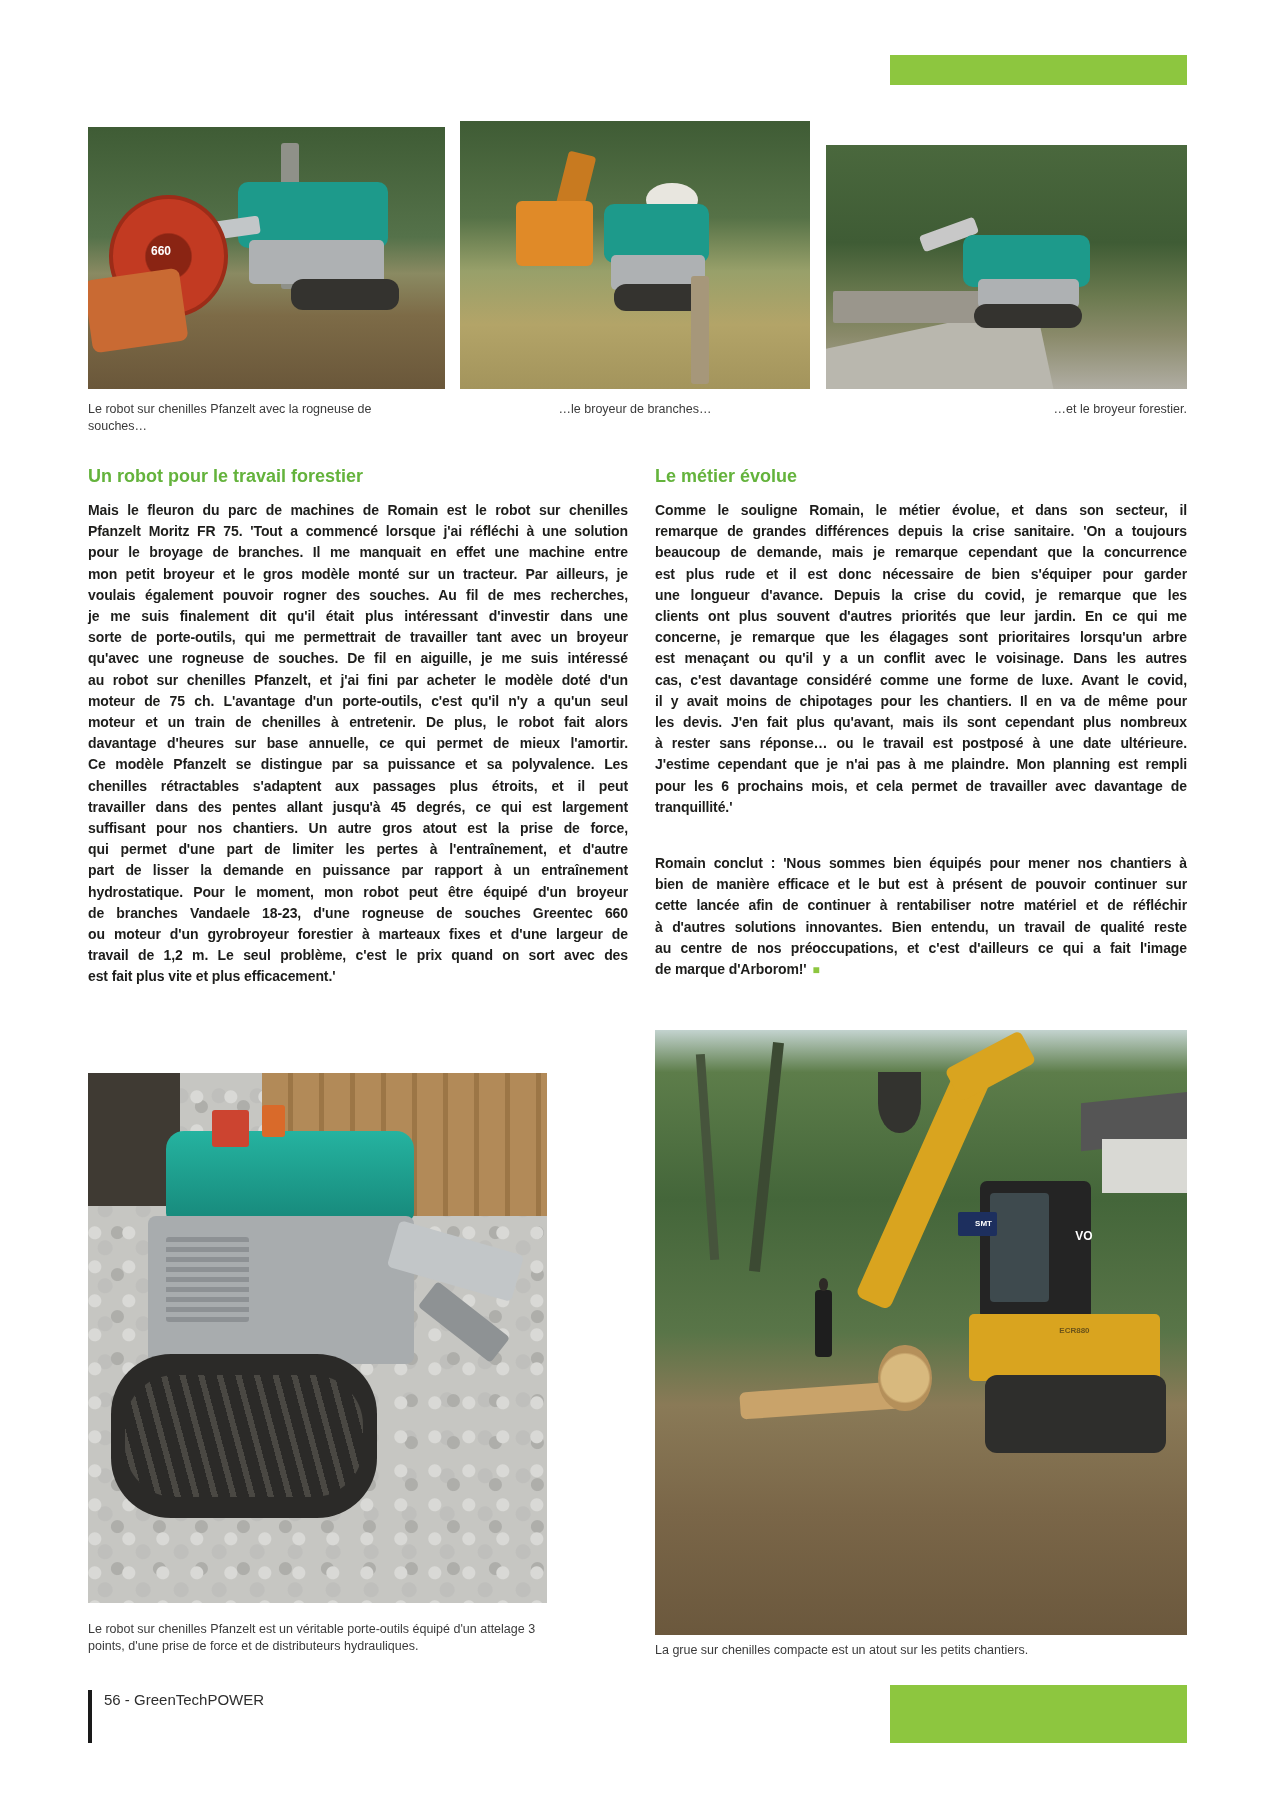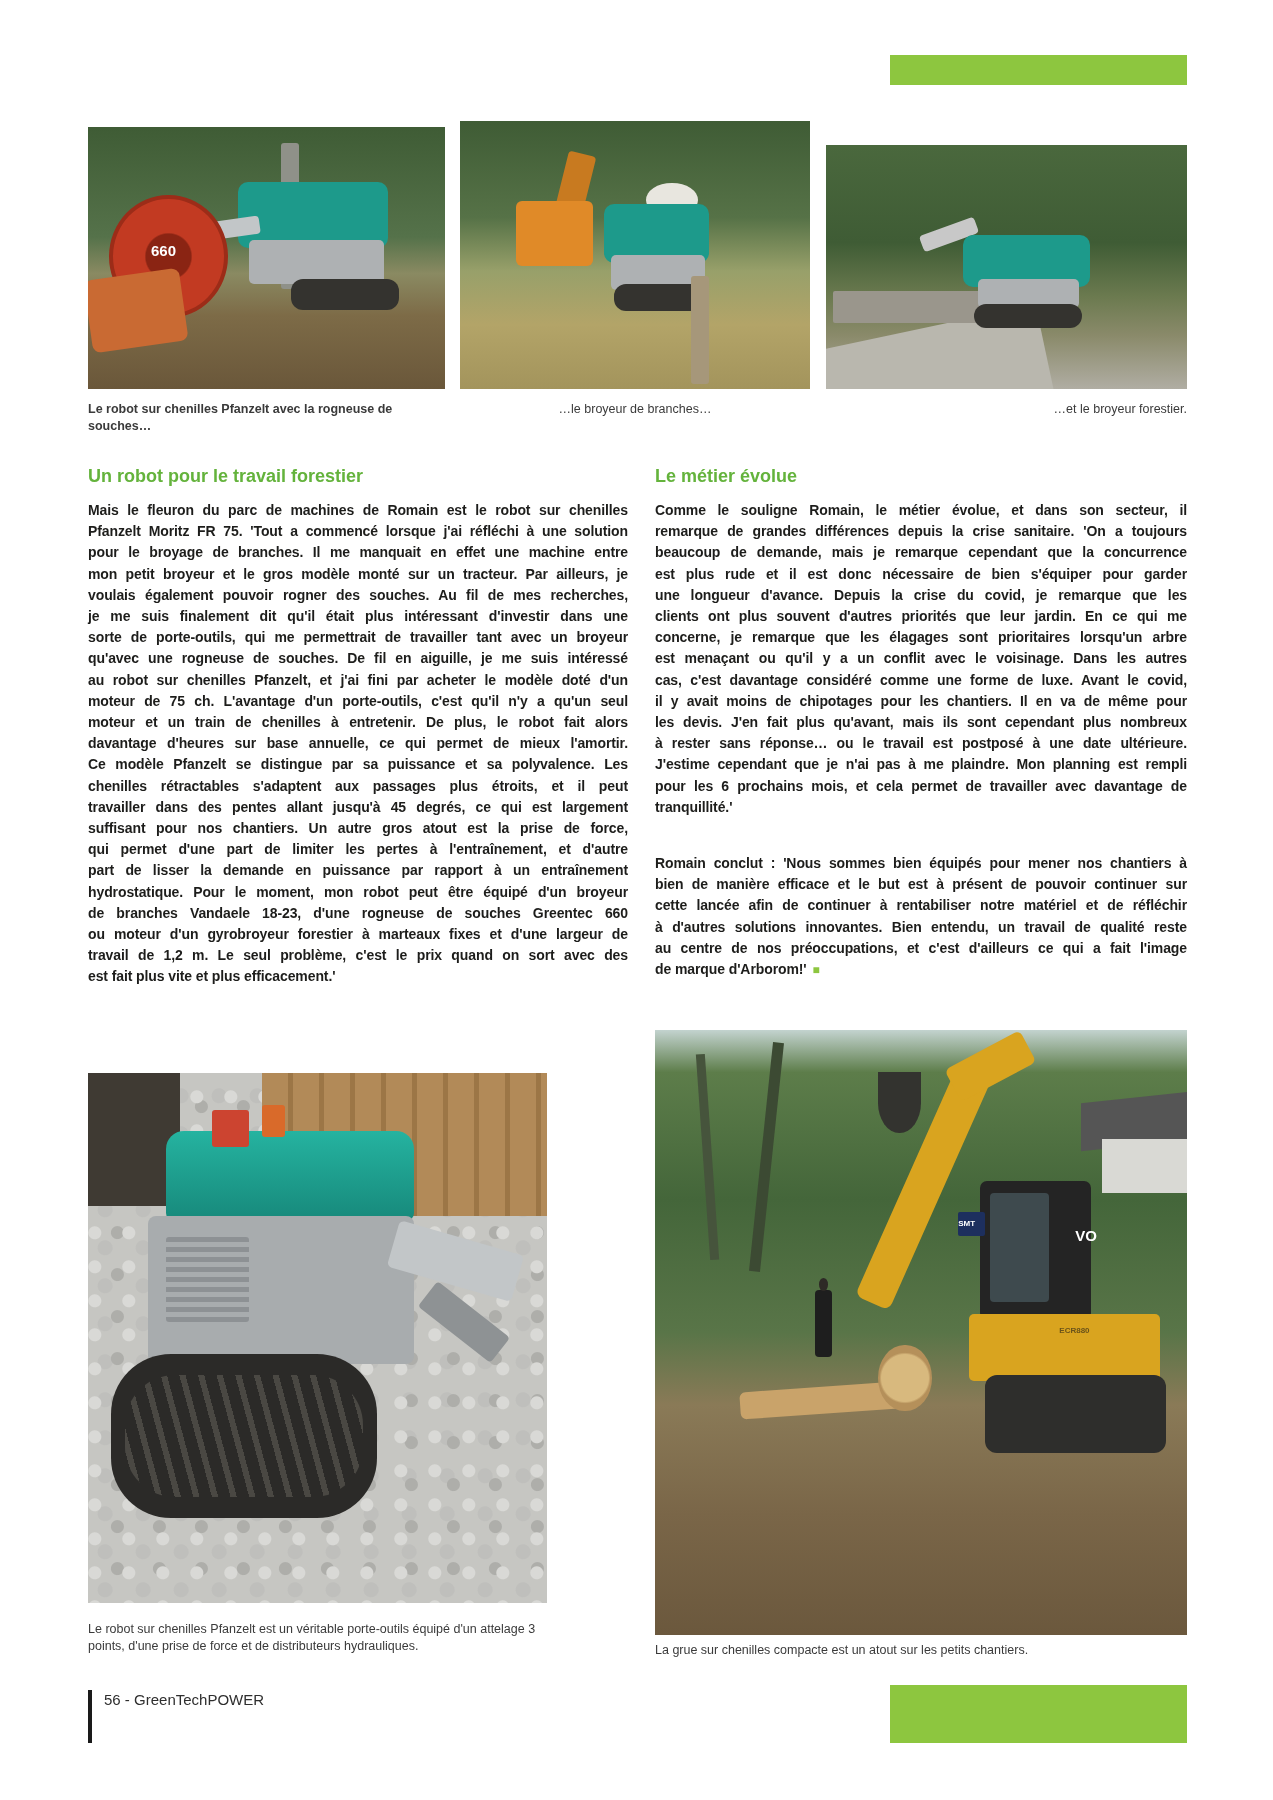--- a/index.html
+++ b/index.html
@@ -25,21 +25,21 @@
         radial-gradient(circle at 70% 80%, #aeaeaa 0 6px, transparent 7px),
         radial-gradient(circle at 45% 60%, #bfbfbc 0 7px, transparent 8px),
         #c6c6c2;
       background-size:34px 34px,42px 42px,38px 38px,auto;}
   .pbr{left:655px;top:1030px;width:532px;height:605px;
       background:linear-gradient(180deg,#c3d3cf 0%,#5d7d4a 7%,#44663a 28%,#597548 50%,#8a7a57 62%,#7a6648 80%,#6b583d 100%);}
 
   .teal{background:var(--c-machine-teal,#1d9a8b);border-radius:10px;}
   .gray{background:#aeb1b3;border-radius:5px;}
   .track{background:#34332f;border-radius:12px;}
-  .lbl{color:#fff;font-weight:bold;font-size:15px;line-height:12px;z-index:5;}
+  .lbl{color:#fff;font-weight:bold;font-size:12px;line-height:12px;z-index:5;}
 
   
   .p1-post{left:54%;top:6%;width:5%;height:56%;background:#8f9189;border-radius:3px;}
   .p1-body{left:42%;top:21%;width:42%;height:25%;}
   .p1-chassis{left:45%;top:43%;width:38%;height:17%;}
   .p1-track{left:57%;top:58%;width:30%;height:12%;}
   .p1-arm{left:26%;top:36%;width:22%;height:7%;background:#c2c6c8;border-radius:4px;transform:rotate(-8deg);}
   .p1-disc{left:6%;top:26%;width:31%;height:44%;border-radius:50%;
            background:radial-gradient(circle at 50% 50%, #8a2413 0 28%, var(--c-grinder-red,#c23a22) 30% 100%);
            border:4px solid #9c2c18;}
@@ -83,34 +83,34 @@
   .pbr-roof{left:80%;top:11%;width:22%;height:8%;background:#555;transform:skewY(-6deg);}
   .pbr-housewall{left:84%;top:18%;width:16%;height:9%;background:#d9d9d4;}
   .pbr-trunk1{left:20%;top:2%;width:2%;height:38%;background:#3c4a33;transform:rotate(6deg);}
   .pbr-trunk2{left:9%;top:4%;width:1.6%;height:34%;background:#46543c;transform:rotate(-4deg);}
   .pbr-boom{left:47%;top:5%;width:7%;height:42%;background:var(--c-excavator-yellow,#d9a41f);border-radius:8px;transform:rotate(24deg);}
   .pbr-boom2{left:55%;top:3%;width:16%;height:6%;background:var(--c-excavator-yellow,#d9a41f);border-radius:6px;transform:rotate(-28deg);}
   .pbr-grapple{left:42%;top:7%;width:8%;height:10%;background:#33332f;border-radius:0 0 50% 50%;}
   .pbr-cab{left:61%;top:25%;width:21%;height:23%;background:#242424;border-radius:7px;}
   .pbr-win{left:63%;top:27%;width:11%;height:18%;background:#3e4a4e;border-radius:4px;}
   .pbr-cablbl{left:79%;top:33%;}
-  .pbr-smt{left:57%;top:30%;width:5%;height:4%;background:#1d2f5e;border-radius:2px;text-align:left;}
+  .pbr-smt{left:57%;top:30%;width:5%;height:4%;background:#1d2f5e;border-radius:2px;text-align:center;padding-left:12px;}
   .pbr-smt .lbl{position:static;font-size:8px;line-height:11px;}
   .pbr-body{left:59%;top:47%;width:36%;height:11%;background:var(--c-excavator-yellow,#d9a41f);border-radius:5px;}
   .pbr-modlbl{left:76%;top:49%;color:#6b531a;font-size:8px;font-weight:bold;}
   .pbr-track{left:62%;top:57%;width:34%;height:13%;background:#2e2e2c;border-radius:12px;}
   .pbr-person{left:30%;top:43%;width:3.2%;height:11%;background:#1e1e1e;border-radius:4px;}
   .pbr-head{left:30.8%;top:41%;width:1.8%;height:2.2%;background:#2e2a26;border-radius:50%;}
   .pbr-log{left:16%;top:59%;width:30%;height:4.5%;background:#c9a36a;border-radius:6px;transform:rotate(-4deg);}
   .pbr-slice{left:42%;top:52%;width:10%;height:11%;border-radius:50%;
              background:radial-gradient(circle,#d8b97e 0 55%,#b5905a 60% 100%);}
 
   
   .cap{position:absolute;font-size:12.5px;line-height:17px;color:var(--c-caption-text,#3a3a3a);}
-  .cap1{left:88px;top:401px;width:370px;font-weight:bold;}
+  .cap1{left:88px;top:401px;width:370px;}
   .cap2{left:460px;top:401px;width:350px;text-align:center;}
   .cap3{left:826px;top:401px;width:361px;text-align:right;}
   .capbl{left:88px;top:1621px;width:490px;}
   .capbr{left:655px;top:1642px;width:532px;text-align:left;}
 
   
   .col{position:absolute;top:465px;}
   .col.left{left:88px;width:540px;}
   .col.right{left:655px;width:532px;}
   .col h2{margin:0 0 13px 0;font-size:18px;line-height:22px;font-weight:bold;color:var(--c-heading,#64b33c);}

